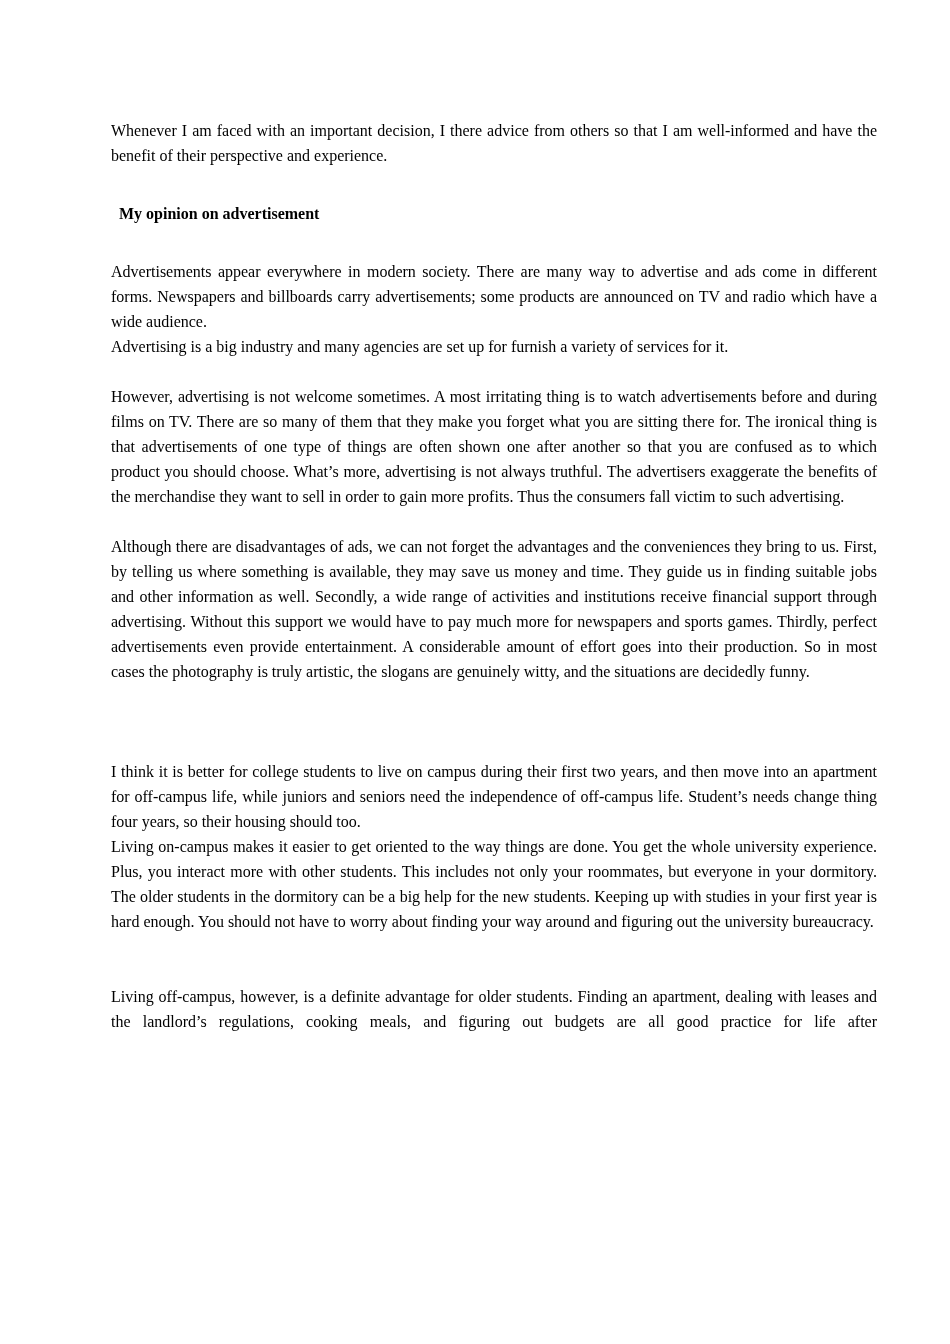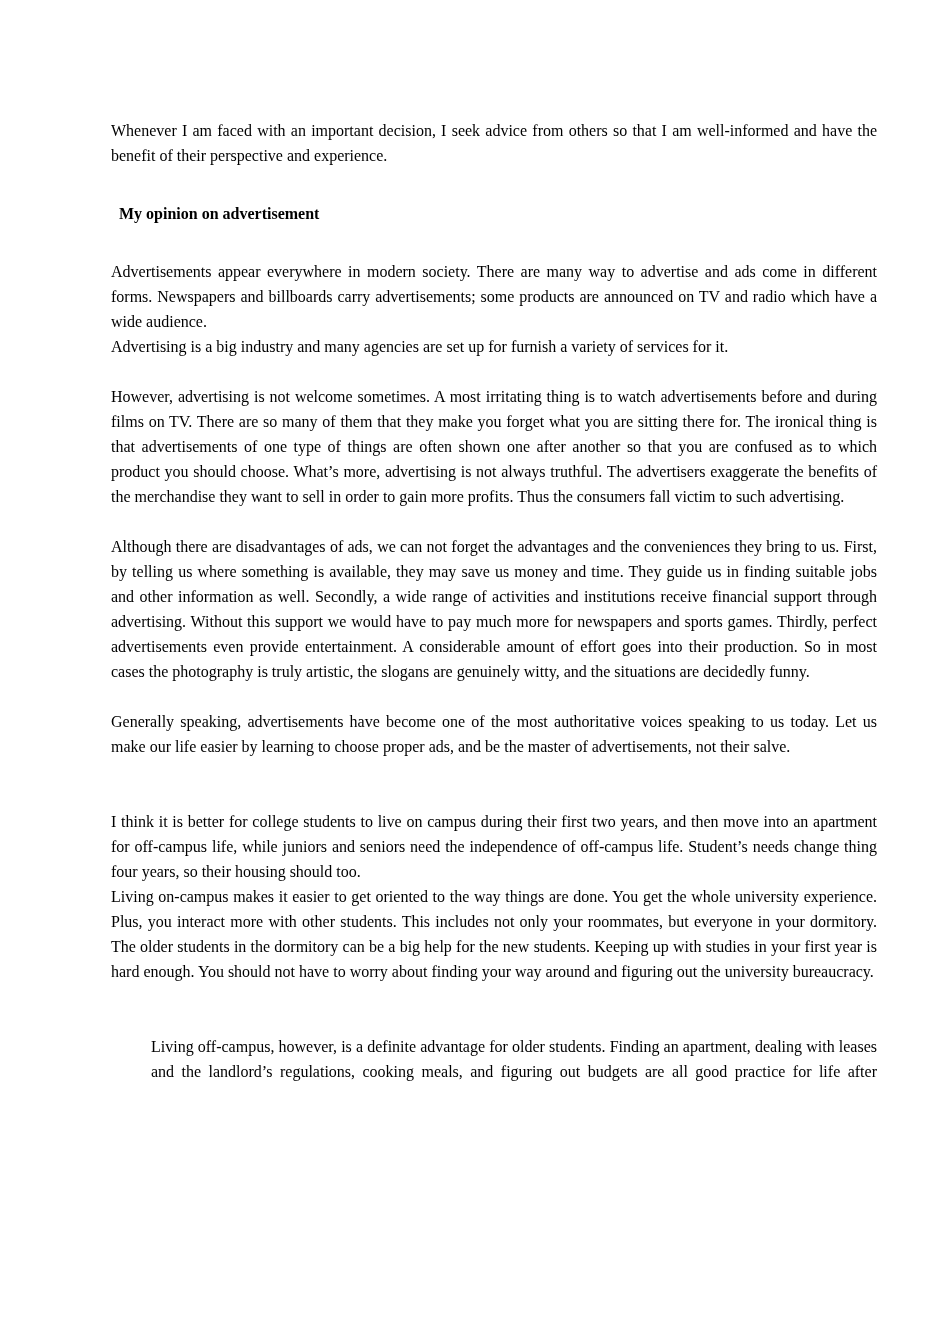--- a/index.html
+++ b/index.html
@@ -29,44 +29,42 @@
     }
     .gap {
       height: 25px;
     }
     .heading {
       margin: 8px;
       font-weight: bold;
     }
     .continued {
       text-align-last: justify;
-      margin-left: 40px;
     }
   </style>
 </head>
 <body>
 
 <div class="page">
-  <p class="para">Whenever I am faced with an important decision, I seek advice from others so that I am well-informed and have the benefit of their perspective and experience.</p>
+  <p class="para">Whenever I am faced with an important decision, I there advice from others so that I am well-informed and have the benefit of their perspective and experience.</p>
   <div class="gap"></div>
 
   <p class="heading">My opinion on advertisement</p>
   <div class="gap"></div>
 
   <p class="para">Advertisements appear everywhere in modern society. There are many way to advertise and ads come in different forms. Newspapers and billboards carry advertisements; some products are announced on TV and radio which have a wide audience.</p>
   <p class="para">Advertising is a big industry and many agencies are set up for furnish a variety of services for it.</p>
   <div class="gap"></div>
 
   <p class="para">However, advertising is not welcome sometimes. A most irritating thing is to watch advertisements before and during films on TV. There are so many of them that they make you forget what you are sitting there for. The ironical thing is that advertisements of one type of things are often shown one after another so that you are confused as to which product you should choose. What’s more, advertising is not always truthful. The advertisers exaggerate the benefits of the merchandise they want to sell in order to gain more profits. Thus the consumers fall victim to such advertising.</p>
   <div class="gap"></div>
 
   <p class="para">Although there are disadvantages of ads, we can not forget the advantages and the conveniences they bring to us. First, by telling us where something is available, they may save us money and time. They guide us in finding suitable jobs and other information as well. Secondly, a wide range of activities and institutions receive financial support through advertising. Without this support we would have to pay much more for newspapers and sports games. Thirdly, perfect advertisements even provide entertainment. A considerable amount of effort goes into their production. So in most cases the photography is truly artistic, the slogans are genuinely witty, and the situations are decidedly funny.</p>
   <div class="gap"></div>
 
-  <p class="para">Generally speaking, advertisements have become one of the most authoritative voices speaking to us today. Let us make our life easier by learning to choose proper ads, and be the master of advertisements, not their salve.</p>
   <div class="gap"></div>
 
   <div class="gap"></div>
 
   <p class="para">I think it is better for college students to live on campus during their first two years, and then move into an apartment for off-campus life, while juniors and seniors need the independence of off-campus life. Student’s needs change thing four years, so their housing should too.</p>
   <p class="para">Living on-campus makes it easier to get oriented to the way things are done. You get the whole university experience. Plus, you interact more with other students. This includes not only your roommates, but everyone in your dormitory. The older students in the dormitory can be a big help for the new students. Keeping up with studies in your first year is hard enough. You should not have to worry about finding your way around and figuring out the university bureaucracy.</p>
   <div class="gap"></div>
 
   <div class="gap"></div>
 

